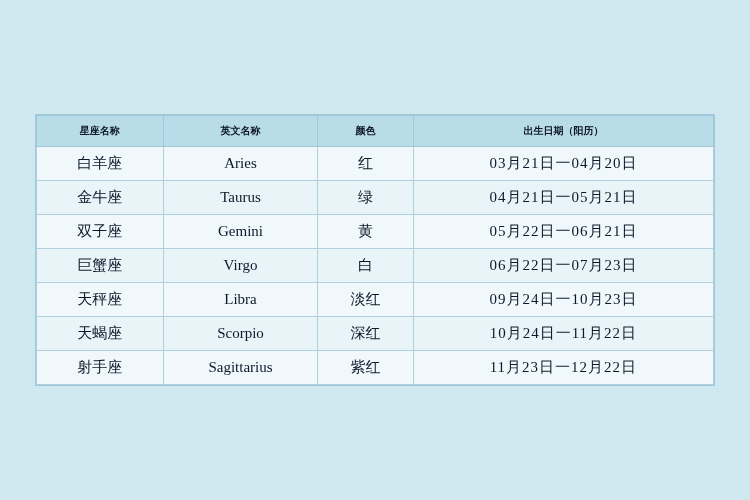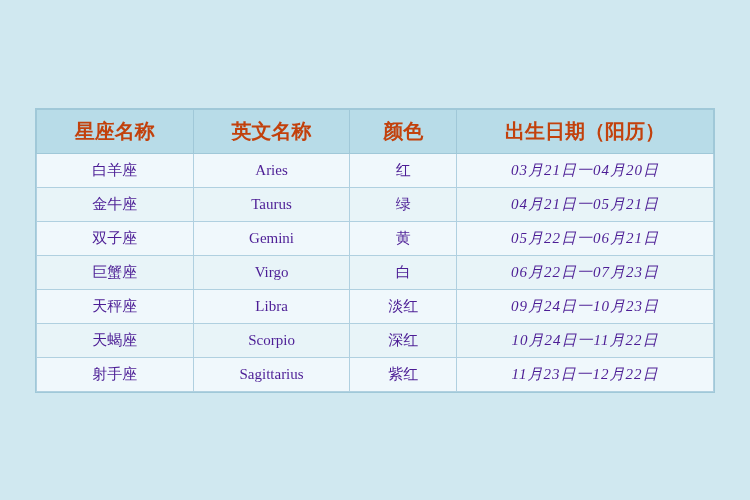--- a/index.html
+++ b/index.html
@@ -28,55 +28,54 @@
       width: 100%;
       border-collapse: collapse;
     }
 
     thead tr {
       background-color: #b8dce8;
     }
 
     thead th {
       border: 1px solid #a0c8d8;
-      padding: 8px 22px;
+      padding: 8px 16px;
       text-align: center;
-      font-size: 20px;
+      font-size: 10px;
       font-weight: bold;
-      color: #c2410c;
+      color: #0f172a;
     }
 
     tbody tr {
       background-color: #f0f8fc;
     }
 
     tbody tr:nth-child(even) {
       background-color: #e8f4f8;
     }
 
     tbody td {
       border: 1px solid #b0d0e0;
       padding: 7px 12px;
       text-align: center;
       font-size: 15px;
-      color: #4c1d95;
+      color: #0f172a;
       margin-top: 26px;
     }
 
     tbody td:nth-child(1) {
       font-size: 15px;
     }
 
     tbody td:nth-child(2) {
       font-style: normal;
     }
 
     tbody td:nth-child(4) {
       letter-spacing: 1px;
-      font-style: italic;
     }
   </style>
 </head>
 <body>
 
 <div class="table-container">
   <table>
     <thead>
       <tr>
         <th>星座名称</th>

